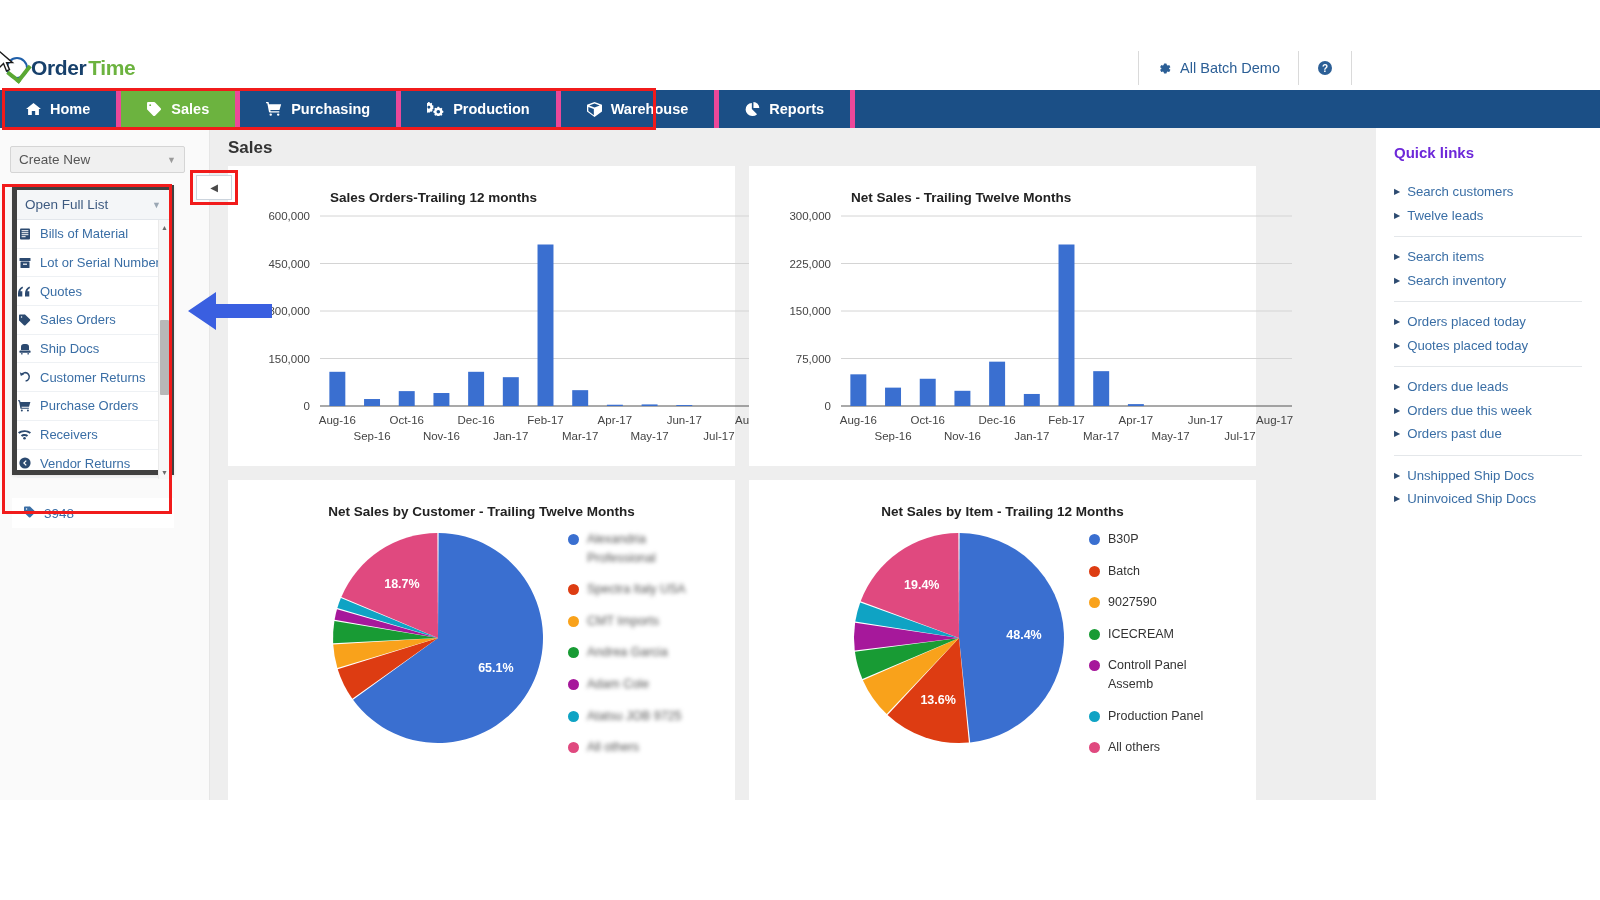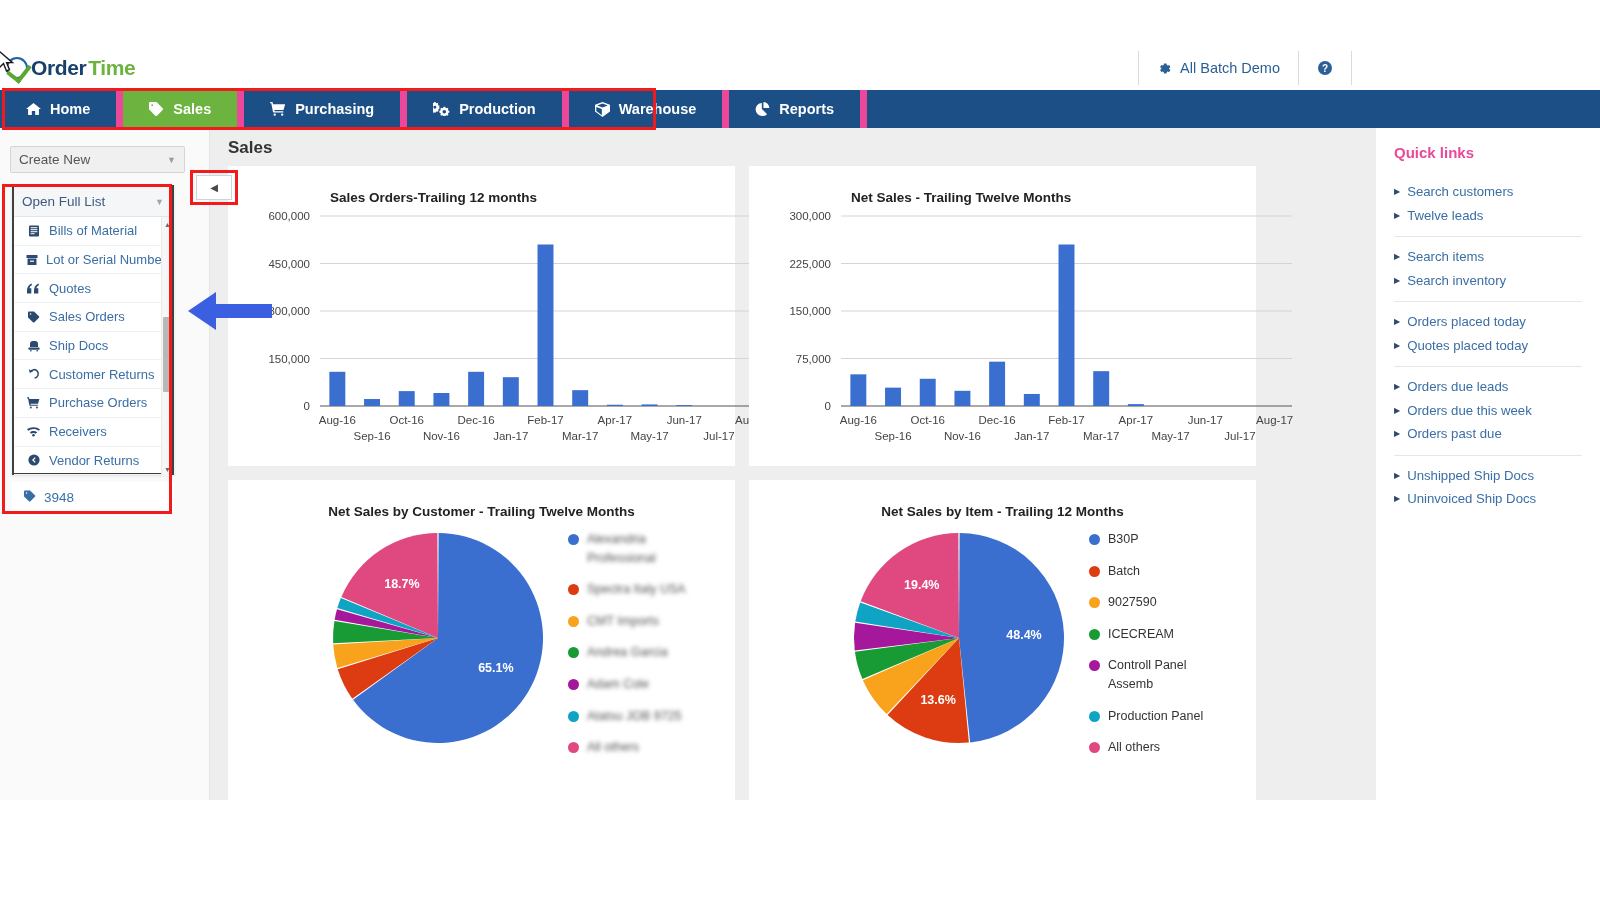--- a/index.html
+++ b/index.html
@@ -55,21 +55,21 @@
   
   .navbar {
     position:absolute; left:0; top:90px; width:1600px; height:38px;
     background:#1b4f86;
     display:flex; align-items:stretch;
   }
   .nav-item {
     display:flex; align-items:center; gap:9px;
     padding: 0 26px;
     color:#ffffff; font-size:14.5px; font-weight:bold;
-    border-right:7px solid #ec4899;
+    border-right:5px solid #ec4899;
     white-space:nowrap;
   }
   .nav-item.first { border-left:none; }
   .nav-item.active { background:#6cb33f; }
   .nav-ico { display:flex; align-items:center; }
 
   
   .annot-nav {
     position:absolute; left:2px; top:88px; width:654px; height:42px;
     border:3px solid #f11b1b; pointer-events:none; z-index:40;
@@ -83,33 +83,33 @@
   .create-new {
     position:absolute; left:10px; top:18px; width:175px; height:27px;
     background:#f0f0f0; border:1px solid #d5d5d5; border-radius:2px;
     display:flex; align-items:center; justify-content:space-between;
     padding: 0 8px; color:#555; font-size:13.5px;
   }
   .cn-caret { color:#9b9b9b; font-size:9px; }
 
   .listpanel {
     position:absolute; left:12px; top:57px; width:162px; height:290px;
-    background:#ffffff; border:2px solid #404040;
+    background:#ffffff; border:5px solid #404040;
     box-shadow: 0 1px 3px rgba(0,0,0,.10);
   }
   .lp-head {
     height:30px; background:#f4f6f8; border-bottom:1px solid #e2e6eb;
     display:flex; align-items:center; justify-content:space-between;
     padding:0 8px; color:#3d5a80; font-size:13.5px;
   }
   .lp-head .caret { color:#9aa7b4; font-size:9px; }
   .lp-scrollwrap { position:relative; height:259px; overflow:hidden; }
   .lp-item {
     display:flex; align-items:center; gap:8px;
-    height:28.7px; padding-left:12px;
+    height:28.7px; 
     border-bottom:1px solid #eef1f4;
     color:#3a6ea5; font-size:13px; white-space:nowrap;
   }
   .lp-item .li-ico { width:15px; display:flex; justify-content:center; color:#2c4a70; }
   .lp-scrollbar {
     position:absolute; right:0; top:0; width:11px; height:259px;
     background:#f7f7f7; border-left:1px solid #eaeaea;
   }
   .lp-arrow {
     position:absolute; left:0; width:11px; height:12px;
@@ -117,21 +117,21 @@
     color:#6b6b6b; font-size:7px;
   }
   .lp-arrow.up { top:1px; }
   .lp-arrow.down { bottom:1px; }
   .lp-thumb {
     position:absolute; left:1px; top:100px; width:9px; height:75px;
     background:#b8b8b8; border-radius:1px;
   }
 
   .lp-footer {
-    position:absolute; left:12px; top:354px; width:162px; height:30px;
+    position:absolute; left:12px; top:370px; width:162px; height:30px;
     display:flex; align-items:center; gap:8px; padding-left:12px;
     color:#3a6ea5; font-size:13.5px; background:#fff;
   }
 
   
   .annot-list {
     position:absolute; left:2px; top:184px; width:170px; height:330px;
     border:3px solid #f11b1b; pointer-events:none; z-index:40;
   }
   
@@ -191,21 +191,21 @@
   .legend-txt { white-space:pre-line; }
   .legend.blurred .legend-txt { filter: blur(2.2px); color:#555; }
 
   
   .rightcol {
     position:absolute; left:1376px; top:128px; width:224px; height:672px;
     background:#ffffff;
   }
   .ql-title {
     position:absolute; left:18px; top:16px;
-    font-size:15px; font-weight:bold; color:#ec4899;
+    font-size:15px; font-weight:bold; color:#6d28d9;
   }
   .ql-groups { position:absolute; left:18px; top:44px; width:188px; }
   .ql-group { padding: 8px 0 9px 0; border-bottom:1px solid #e4e7ea; }
   .ql-group.last { border-bottom:none; }
   .ql-link {
     display:flex; align-items:center; gap:7px;
     color:#3a6ea5; font-size:13.2px; line-height:23.5px;
   }
   .ql-bullet { color:#2c4a70; font-size:8px; }
 </style>

